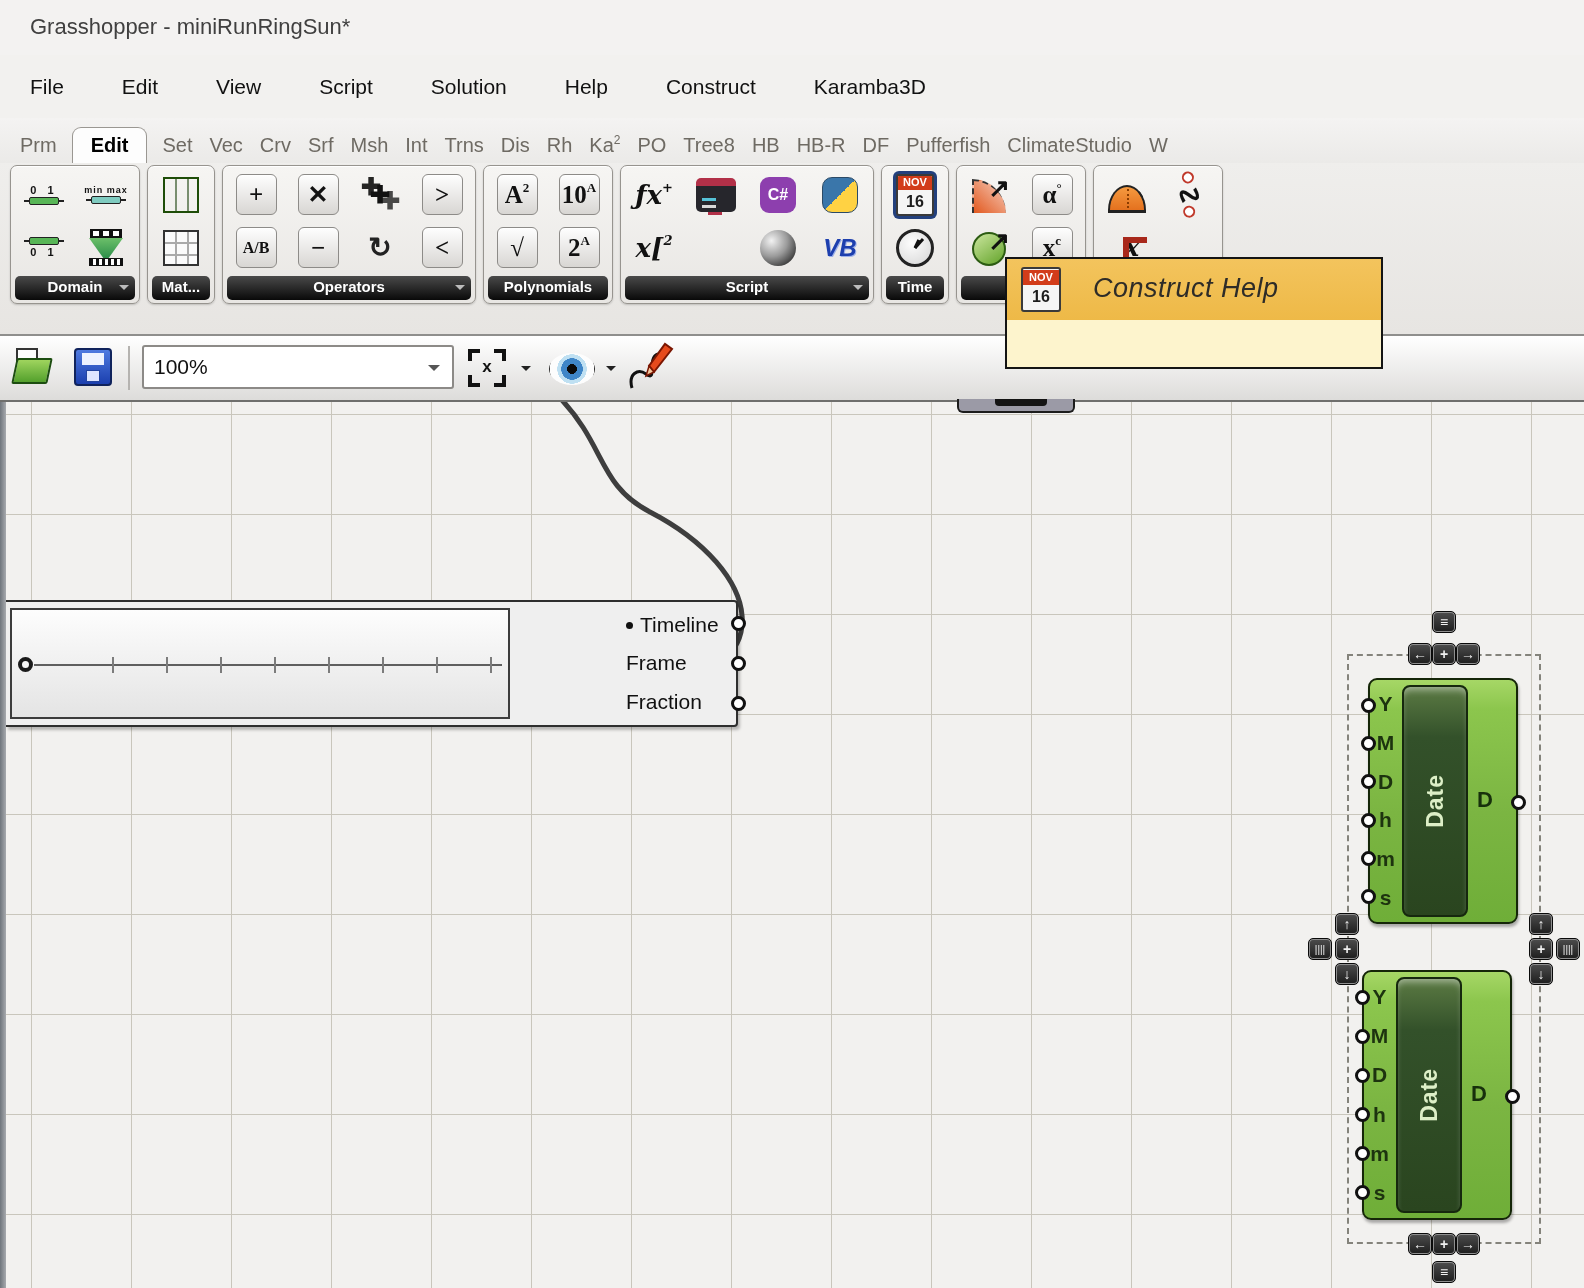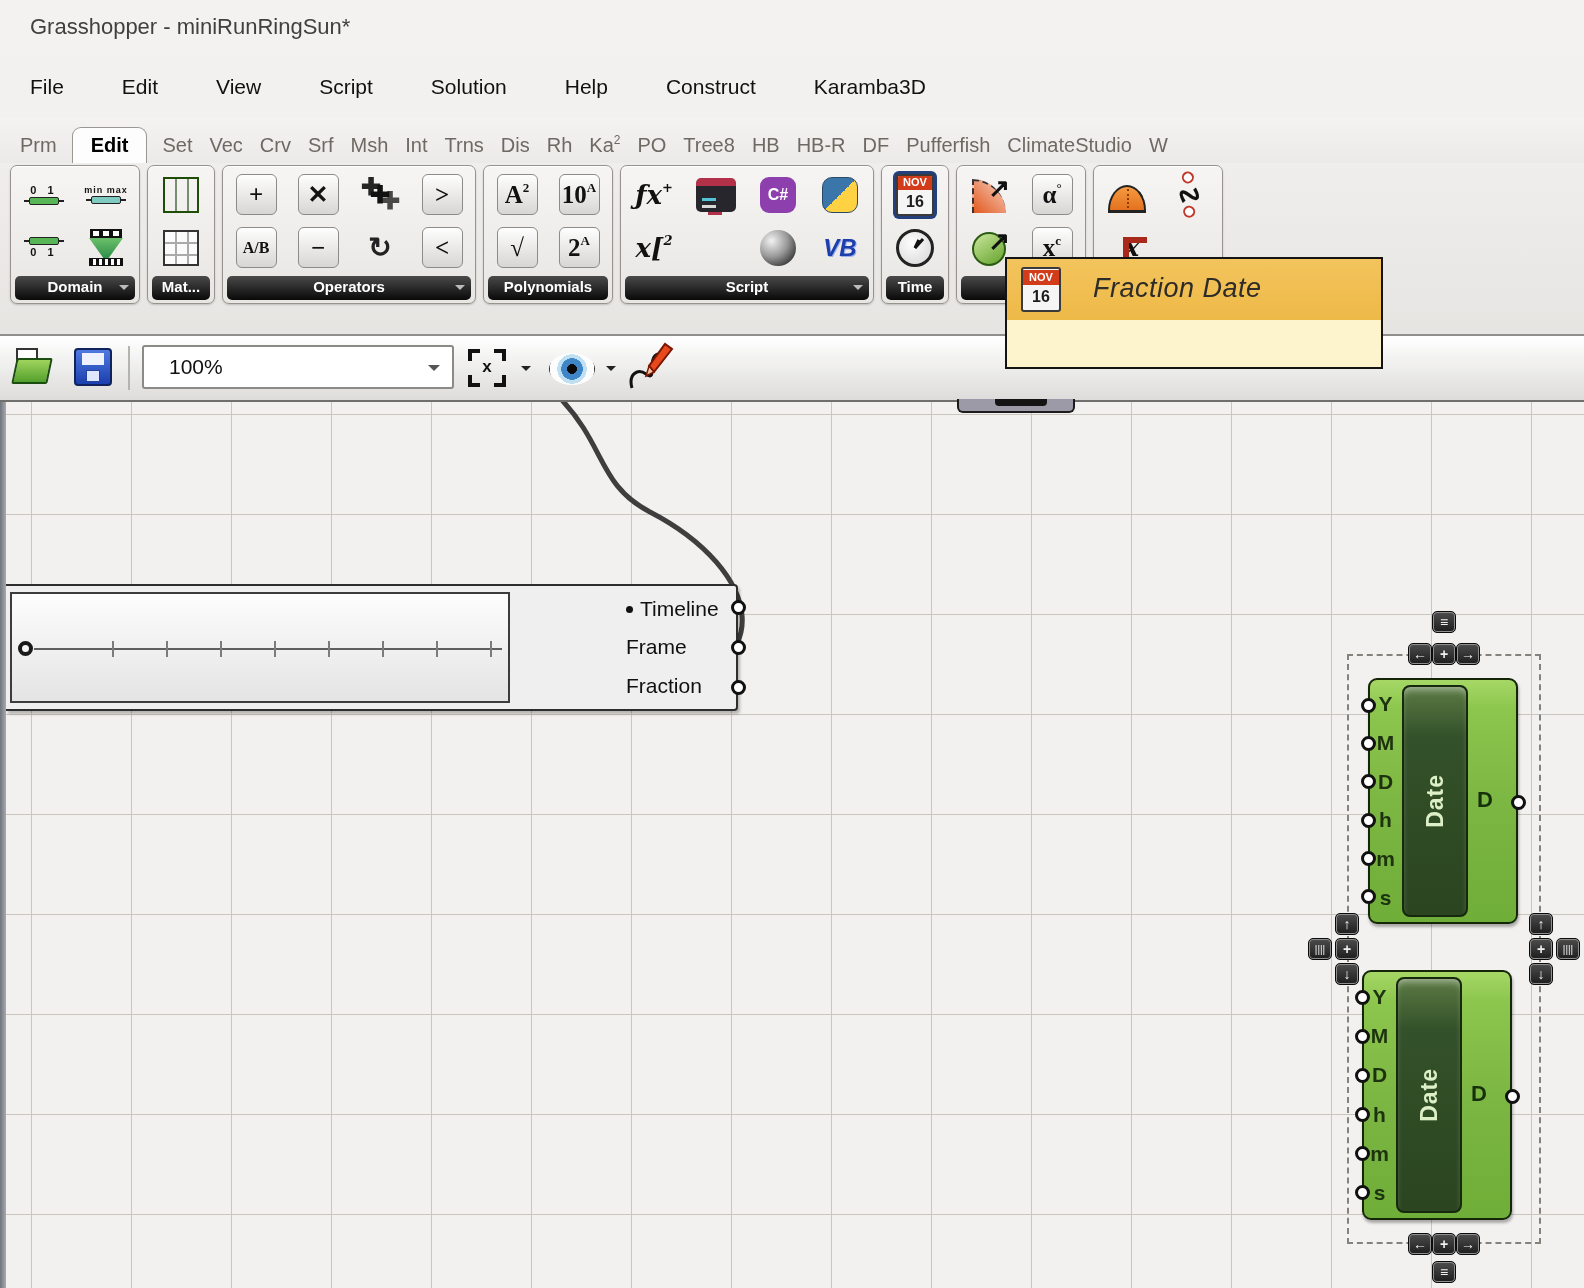--- a/index.html
+++ b/index.html
@@ -117,21 +117,21 @@
   #toolbar2 .sep { position:absolute; left:128px; top:10px; width:2px; height:44px; background:#b5b3b0; }
   .folder { position:absolute; left:14px; top:12px; width:38px; height:36px; }
   .folder .back { position:absolute; left:2px; top:0; width:22px; height:14px; background:#fdfdfd; border:2px solid #333; }
   .folder .front { position:absolute; left:0; bottom:0; width:36px; height:26px; background:linear-gradient(#9fd45e,#53a02c);
     border:2px solid #1c4d10; border-radius:2px; transform:skewX(-12deg); }
   .floppy { position:absolute; left:74px; top:12px; width:38px; height:38px; background:linear-gradient(#4f7ae0,#1b3fae);
     border:2px solid #10235c; border-radius:4px; }
   .floppy .lbl { position:absolute; left:6px; top:3px; width:22px; height:12px; background:#eef2ff; }
   .floppy .sh { position:absolute; left:10px; bottom:2px; width:14px; height:12px; background:#dfe6ff; border:1px solid #24459f; }
   .combo { position:absolute; left:142px; top:9px; width:312px; height:44px; background:#fff;
-    border:2px solid #8c8a87; border-radius:3px; font-size:21px; color:#111; line-height:40px; padding-left:25px; }
+    border:2px solid #8c8a87; border-radius:3px; font-size:21px; color:#111; line-height:40px; padding-left:10px; }
   .combo .caret { position:absolute; right:12px; top:18px; width:0; height:0;
     border:6px solid transparent; border-top-color:#555; }
   .zext { position:absolute; left:468px; top:13px; width:38px; height:38px; }
   .zext i { position:absolute; width:12px; height:12px; border:4px solid #111; }
   .zext .c1 { left:0; top:0; border-right:none; border-bottom:none; }
   .zext .c2 { right:0; top:0; border-left:none; border-bottom:none; }
   .zext .c3 { left:0; bottom:0; border-right:none; border-top:none; }
   .zext .c4 { right:0; bottom:0; border-left:none; border-top:none; }
   .zext b { position:absolute; left:50%; top:50%; transform:translate(-50%,-54%);
     font-size:17px; font-weight:900; color:#111; }
@@ -155,21 +155,21 @@
   #canvas { background-image:linear-gradient(#c9c6bc 1px, #0000 1px), linear-gradient(90deg,#c9c6bc 1px,#0000 1px);
     background-size:100px 100px; background-position:31px 12px; border-top:2px solid #6f6f6d; }
   #lstrip { position:absolute; left:0; top:0; width:6px; height:100%;
     background:linear-gradient(90deg,#6f757c,#a7aaae); z-index:30; }
   #wire { position:absolute; left:0; top:0; width:1584px; height:888px; pointer-events:none; }
   #partial-comp { position:absolute; left:957px; top:-3px; width:118px; height:14px;
     background:#9b9aa6; border:2px solid #1c1c1c; border-top:none; border-radius:0 0 6px 6px; }
   #partial-comp i { position:absolute; left:36px; top:0; width:52px; height:7px; background:#141414; border-radius:0 0 4px 4px; }
 
   
-  #timeline { position:absolute; left:6px; top:182px; width:732px; height:127px;
+  #timeline { position:absolute; left:6px; top:198px; width:732px; height:127px;
     background:#efefef; border:2px solid #2e2e2e; border-left:none; border-radius:0 4px 4px 0;
     box-shadow:2px 3px 3px rgba(0,0,0,.25); }
   #tl-ruler { position:absolute; left:4px; top:6px; width:500px; height:111px;
     border:2px solid #3c3c3c; background:linear-gradient(#fdfdfd,#e4e4e4); }
   #tl-line { position:absolute; left:22px; top:54px; width:468px; height:2px; background:#5f5f5f; }
   .tl-tick { position:absolute; top:47px; width:2px; height:16px; background:#7c7c7c; }
   #tl-knob { position:absolute; left:6px; top:47px; width:15px; height:15px; border:4px solid #1a1a1a;
     border-radius:50%; background:#f6f6f6; }
   #tl-outs { position:absolute; right:2px; top:4px; bottom:4px; width:118px;
     display:flex; flex-direction:column; justify-content:space-around; }
@@ -473,16 +473,16 @@
       <div class="widget" style="left: 1468px; top: 842px;">→</div>
       <div class="widget" style="left: 1444px; top: 870px;">≡</div>
     </div>
 
   <div id="tooltip">
     <div class="hd">
       <span class="cal ticon k-calendar">
         <b class="cal-top">NOV</b>
         <b class="cal-bot">16</b>
       </span>
-      <span class="ttl">Fraction Date</span>
+      <span class="ttl">Construct Help</span>
     </div>
   </div>
 </div>
 
 </body></html>

